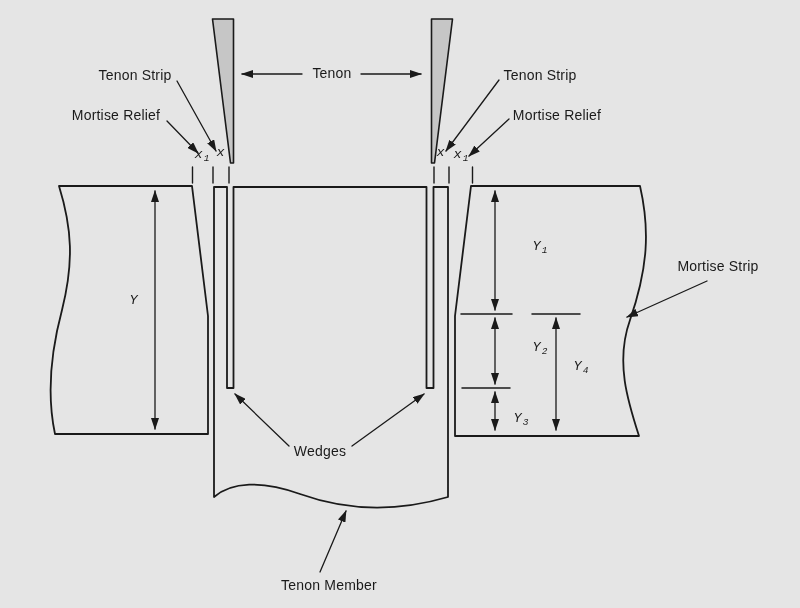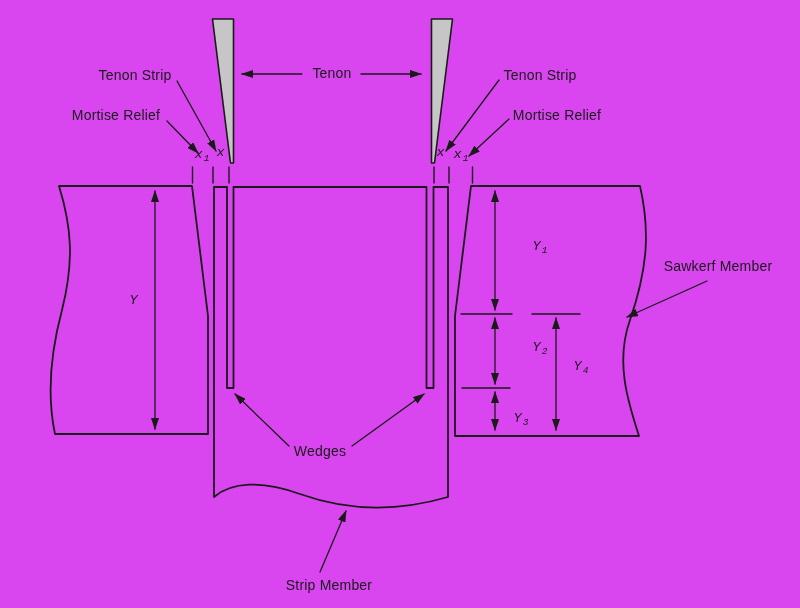--- a/index.html
+++ b/index.html
@@ -1,17 +1,17 @@
 <!DOCTYPE html>
 <html><head>
 <meta charset="utf-8">
 <style>
   html,body{margin:0;padding:0;background:#ffffff;}
   .fig{
-    position:relative;width:800px;height:608px;background:#d946ef;
+    position:relative;width:800px;height:608px;background:#e5e5e5;
     font-family:"Liberation Sans",sans-serif;color:#1a1a1a;overflow:hidden;
   }
   .fig svg{position:absolute;left:0;top:0;}
   .lbl{
     position:absolute;transform:translate(-50%,-50%);
     font-size:14px;letter-spacing:.2px;white-space:nowrap;
   }
   .math{
     position:absolute;transform:translate(-50%,-50%);
     font-family:Liberation Mono, monospace;font-style:italic;font-size:13.5px;
@@ -79,23 +79,23 @@
         <line x1="320" y1="572" x2="346" y2="511" marker-end="url(#ah)"></line>
       </g>
     </g>
   </svg>
 
   <span class="lbl" style="left:135px;top:75px">Tenon Strip</span>
   <span class="lbl" style="left:116px;top:115px">Mortise Relief</span>
   <span class="lbl" style="left:332px;top:73px">Tenon</span>
   <span class="lbl" style="left:540px;top:75px">Tenon Strip</span>
   <span class="lbl" style="left:557px;top:115px">Mortise Relief</span>
-  <span class="lbl" style="left:718px;top:266px">Sawkerf Member</span>
+  <span class="lbl" style="left:718px;top:266px">Mortise Strip</span>
   <span class="lbl" style="left:320px;top:451px">Wedges</span>
-  <span class="lbl" style="left:329px;top:585px">Strip Member</span>
+  <span class="lbl" style="left:329px;top:585px">Tenon Member</span>
 
   <span class="math" style="left:202px;top:156px"><span>x</span><sub>1</sub></span>
   <span class="math" style="left:221px;top:154px"><span>x</span><sub></sub></span>
   <span class="math" style="left:441px;top:154px"><span>x</span><sub></sub></span>
   <span class="math" style="left:461px;top:156px"><span>x</span><sub>1</sub></span>
   <span class="math" style="left:134px;top:302px"><span>Y</span><sub></sub></span>
   <span class="math" style="left:540px;top:248px"><span>Y</span><sub>1</sub></span>
   <span class="math" style="left:540px;top:349px"><span>Y</span><sub>2</sub></span>
   <span class="math" style="left:521px;top:420px"><span>Y</span><sub>3</sub></span>
   <span class="math" style="left:581px;top:368px"><span>Y</span><sub>4</sub></span>

